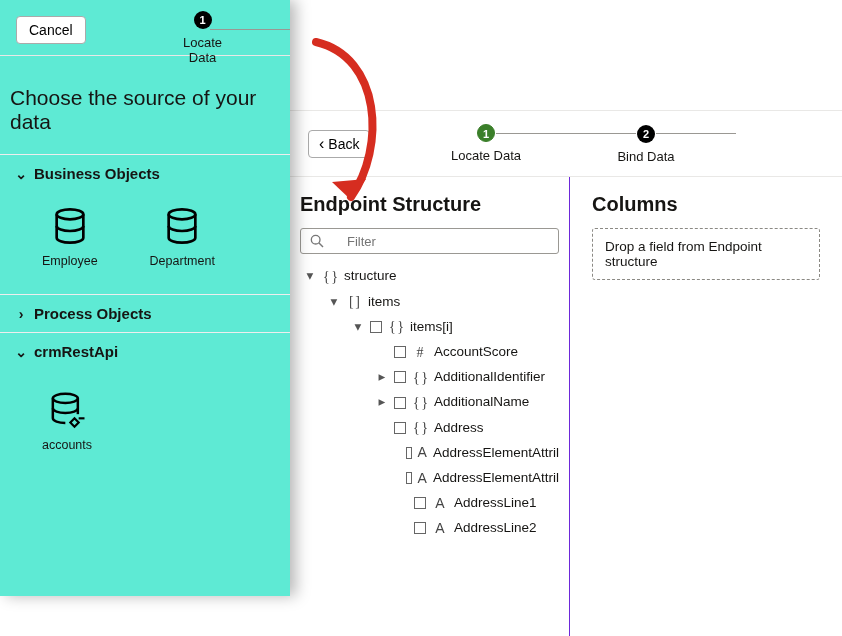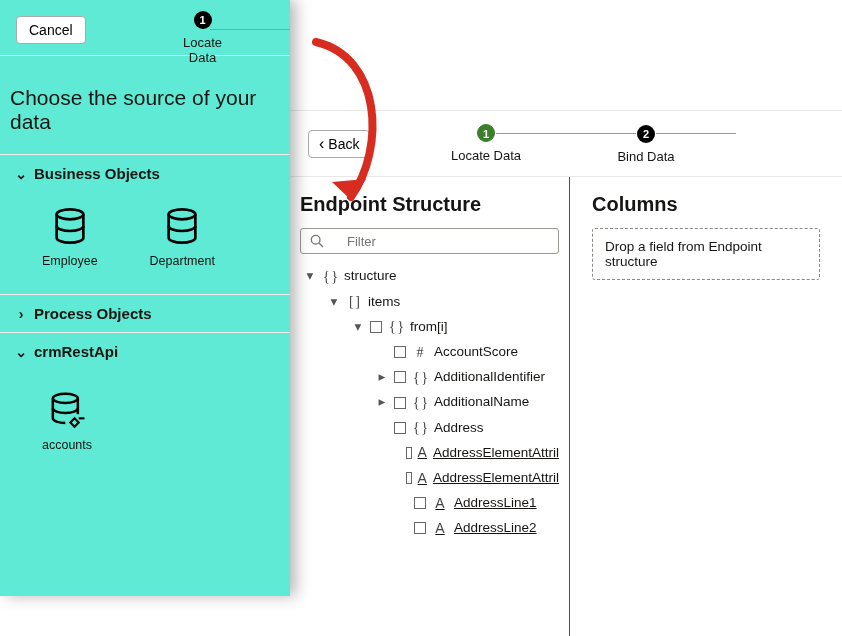--- a/index.html
+++ b/index.html
@@ -58,21 +58,21 @@
   .tree { font-size:13.5px; line-height:1.8; }
   .tree-row { display:flex; align-items:center; gap:6px; white-space:nowrap; cursor:default; }
   .tw { display:inline-block; width:12px; text-align:center; color:#555; cursor:pointer; }
   .cb { width:12px; height:12px; border:1px solid #666; display:inline-block; background:#fff; }
   .type-ico { font-family: "Times New Roman", serif; font-size:14px; color:#444; width:16px; display:inline-block; text-align:center; }
   .curly::before{content:"{ }"; letter-spacing:-1px;}
   .bracket::before{content:"[ ]"; letter-spacing:-1px;}
   .hashi::before{content:"#";}
   .atype::before{content:"A"; font-family: sans-serif;}
   .indent-0{padding-left:4px;} .indent-1{padding-left:28px;} .indent-2{padding-left:52px;}
-  .indent-3{padding-left:76px;} .indent-4{padding-left:96px;text-decoration:underline;}
+  .indent-3{padding-left:76px;} .indent-4{padding-left:96px;}
 
   .drop-box { border:1px dashed #8b8984; border-radius:3px; padding:10px 12px; font-size:13.5px; color:#161513; display:inline-block; }
 
   
   .arrow-svg{ position:absolute; left:246px; top:32px; width:140px; height:190px; z-index:3; pointer-events:none; }
 
 </style>
 </head>
 <body>
 
@@ -177,21 +177,21 @@
         </div>
         <div class="tree-row indent-1">
           <span class="tw">▾</span>
           <span class="type-ico bracket"></span>
           <span>items</span>
         </div>
         <div class="tree-row indent-2">
           <span class="tw">▾</span>
           <span class="cb"></span>
           <span class="type-ico curly"></span>
-          <span>from[i]</span>
+          <span>items[i]</span>
         </div>
         <div id="tree-nodes">
             <div class="tree-row indent-3">
               <span class="tw"></span>
               <span class="cb"></span>
               <span class="type-ico hashi"></span>
               <span>AccountScore</span>
             </div>
             <div class="tree-row indent-3">
               <span class="tw">▸</span>

